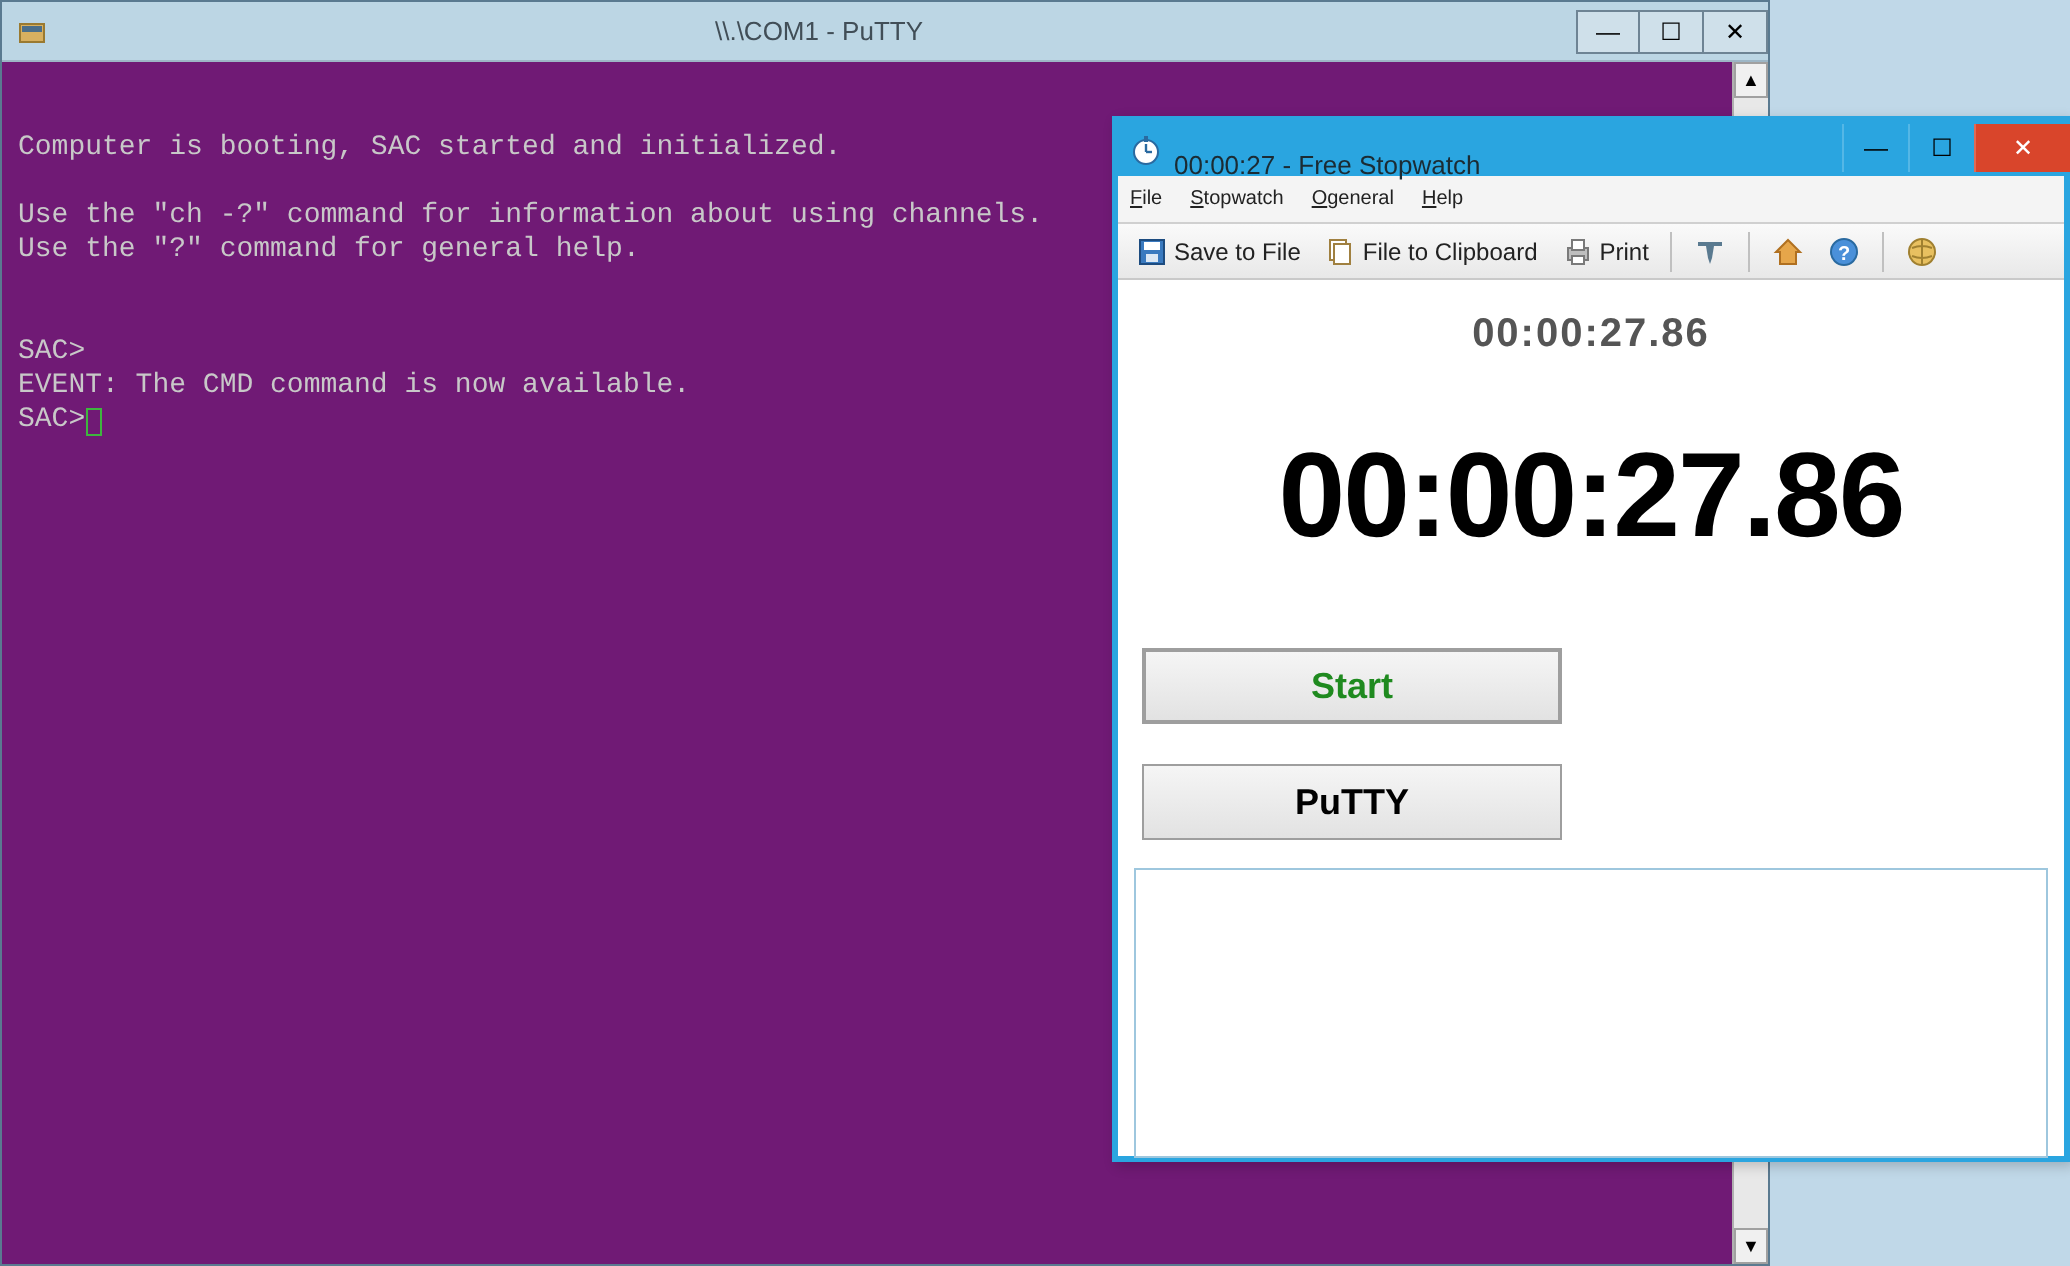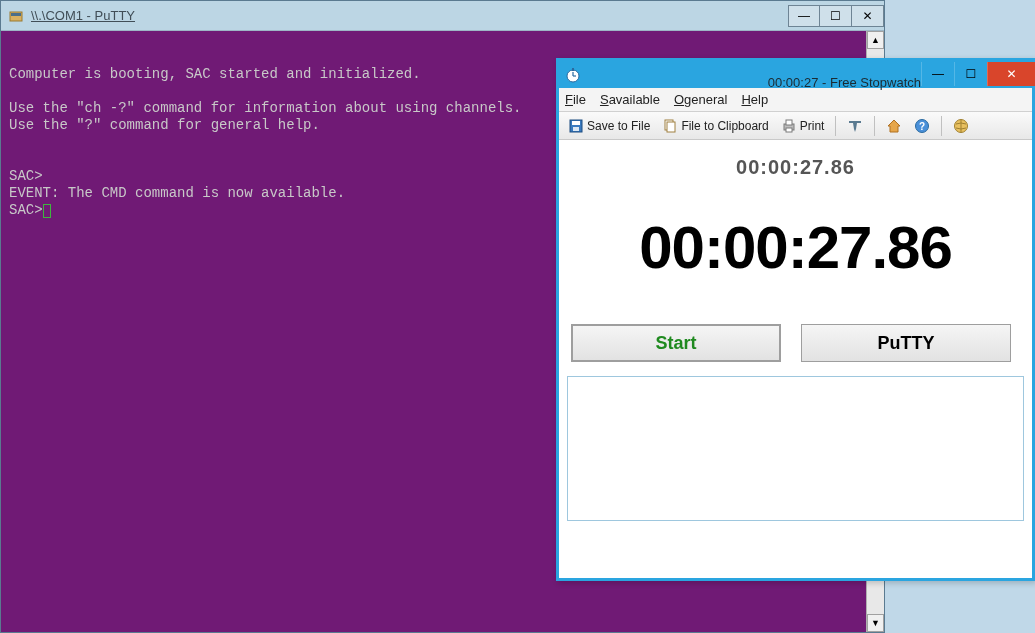--- a/index.html
+++ b/index.html
@@ -26,23 +26,23 @@
     display: flex;
     align-items: center;
     border-bottom: 1px solid #9db6c6;
   }
   .titlebar .icon-slot {
     width: 30px; height: 100%;
     display: flex; align-items: center; justify-content: center;
   }
   .titlebar .title {
     flex: 1;
+    text-align: center;
     color: #414e57;
     font-size: 13px;
-    text-decoration: underline;
   }
   .win-controls {
     display: flex;
     height: 22px;
   }
   .win-btn {
     width: 32px; height: 22px;
     border: 1px solid #6e8494;
     background: #cfe0ea;
     display: flex; align-items: center; justify-content: center;
@@ -99,42 +99,42 @@
     background: #2aa5e0;
     display: flex;
     align-items: center;
   }
   .sw-titlebar .icon-slot {
     width: 28px; height: 100%;
     display: flex; align-items: center; justify-content: center;
   }
   .sw-titlebar .title {
     flex: 1;
-    text-align: right;
+    text-align: left;
     color: #1b2b33;
     font-size: 13px;
     margin-top: 16px;
   }
   .sw-controls { display: flex; height: 22px; margin-right: -3px; margin-top: -3px;}
   .sw-btn {
     width: 33px; height: 24px;
     background: #2aa5e0;
     display: flex; align-items: center; justify-content: center;
     border-left: 1px solid rgba(255,255,255,0.2);
   }
   .sw-btn.close { background: #d9452b; color:#fff; width:48px;}
   .sw-menubar {
     height: 24px;
     background: #f4f4f4;
     border-bottom: 1px solid #d0d0d0;
     display: flex;
     align-items: center;
     padding: 0 6px;
     gap: 14px;
-    font-size: 13px;
+    font-size: 10px;
     color: #222;
   }
   .sw-menubar .menu-item .ul { text-decoration: underline; }
   .sw-toolbar {
     height: 28px;
     background: linear-gradient(#fafafa,#e8e8e8);
     border-bottom: 1px solid #c9c9c9;
     display: flex;
     align-items: center;
     padding: 0 6px;
@@ -158,22 +158,24 @@
     font-size: 60px;
     font-weight: 900;
     color: #000;
     padding: 34px 0 42px 0;
     letter-spacing: -1px;
     white-space: nowrap;
     font-family: Arial, sans-serif;
   }
   .sw-buttons {
     display: flex;
+    justify-content: center;
     gap: 20px;
     padding: 0 12px 14px 12px;
+    flex-direction: column;
   }
   .sw-buttons button {
     width: 210px;
     height: 38px;
     font-size: 18px;
     font-weight: bold;
     border: 1px solid #9e9e9e;
     background: linear-gradient(#f5f5f5,#e2e2e2);
   }
   .sw-buttons button:first-child { border-width:2px; color:#1f8a1f;}
@@ -251,21 +253,21 @@
           <span>☐</span>
         </div>
       <div class="sw-btn close">
           <span>✕</span>
         </div>
     </div>
   </div>
 
   <div class="sw-menubar">
     <span class="menu-item"><span class="ul">F</span><span>ile</span></span>
-    <span class="menu-item"><span class="ul">S</span><span>available</span></span>
+    <span class="menu-item"><span class="ul">S</span><span>topwatch</span></span>
     <span class="menu-item"><span class="ul">O</span><span>general</span></span>
     <span class="menu-item"><span class="ul">H</span><span>elp</span></span>
   </div>
 
   <div class="sw-toolbar">
     <div class="tb-item">
       <span class="tb-icon">
         <svg width="16" height="16" viewBox="0 0 16 16">
             <rect x="2" y="2" width="12" height="12" fill="#3a7abf" stroke="#1d4c80"></rect>
             <rect x="4" y="3" width="8" height="4" fill="#fff"></rect>

